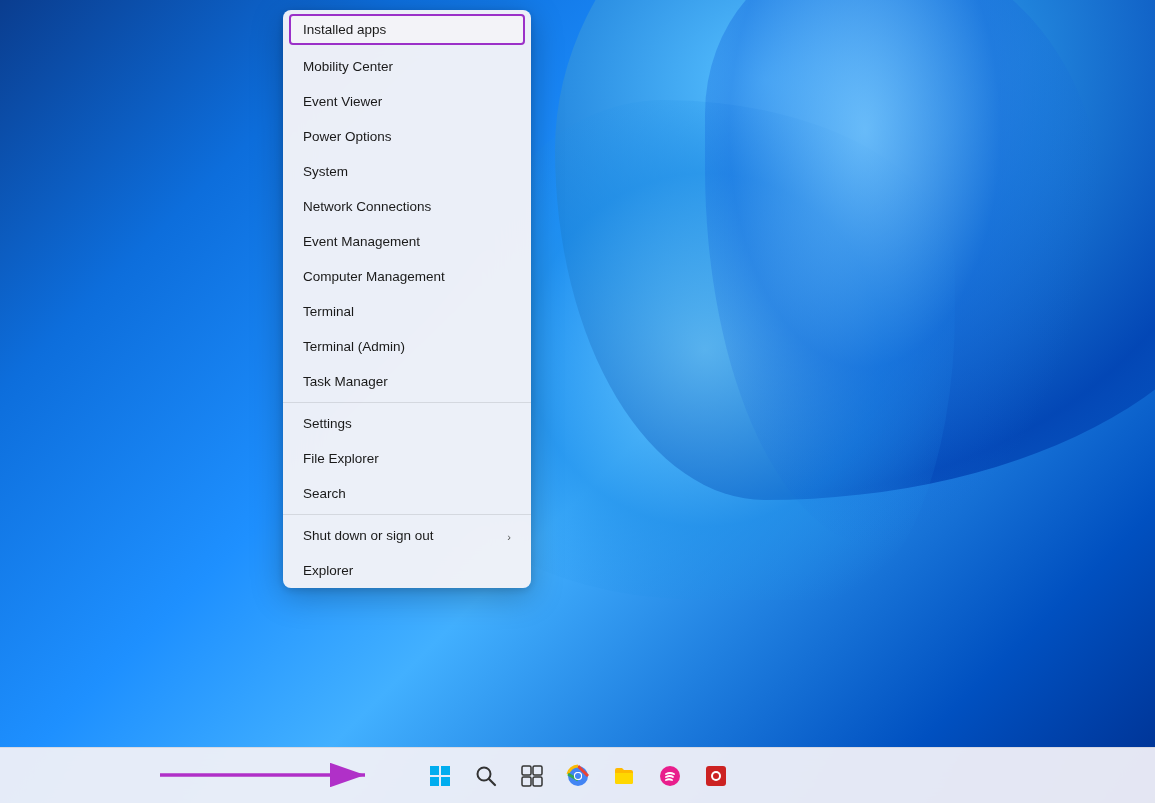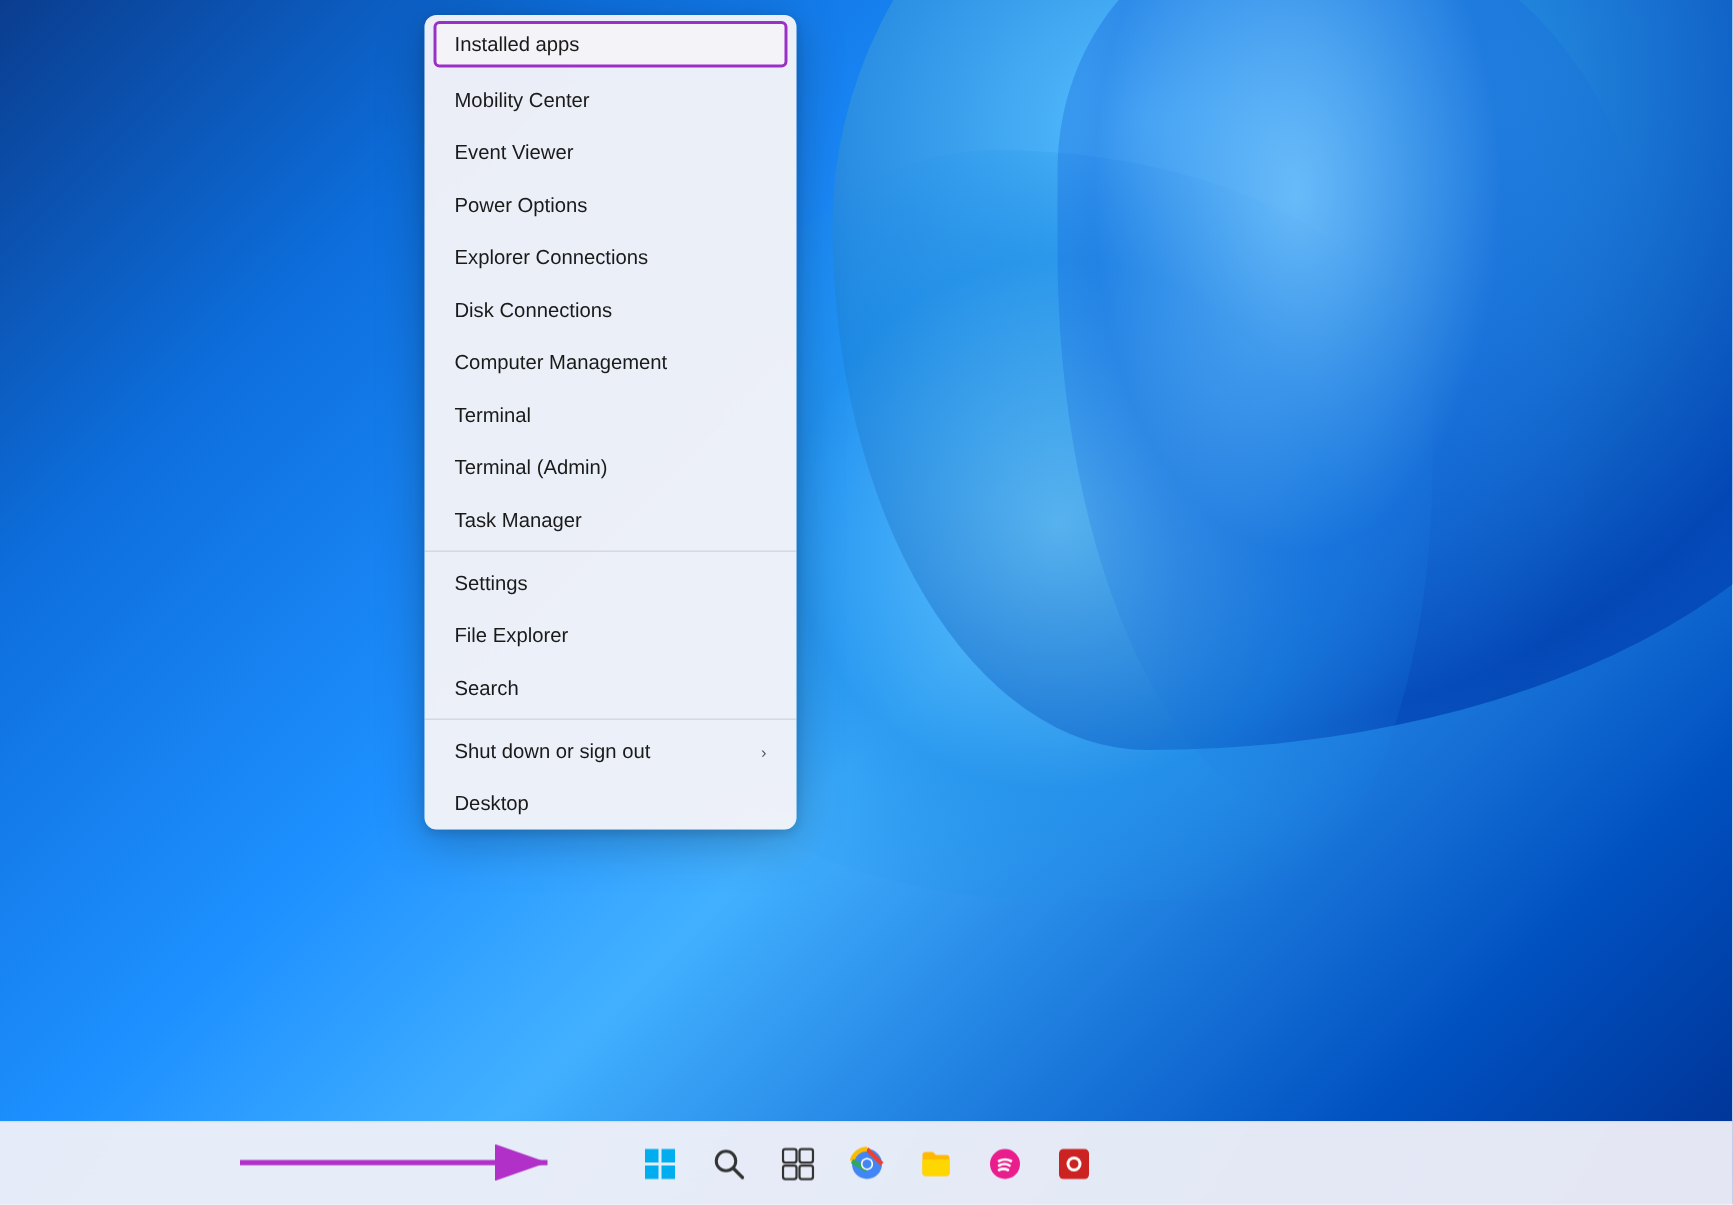--- a/index.html
+++ b/index.html
@@ -167,28 +167,31 @@
   </div>
 
   <div class="menu-item">
     <span>Event Viewer</span>
   </div>
 
   <div class="menu-item">
     <span>Power Options</span>
   </div>
 
-
-
-  <div class="menu-item">
-    <span>Explorer Connections</span>
-  </div>
-
-  <div class="menu-item">
-    <span>Disk Connections</span>
+  <div class="menu-item">
+    <span>System</span>
+  </div>
+
+
+  <div class="menu-item">
+    <span>Network Connections</span>
+  </div>
+
+  <div class="menu-item">
+    <span>Event Management</span>
   </div>
 
   <div class="menu-item">
     <span>Computer Management</span>
   </div>
 
   <div class="menu-item">
     <span>Terminal</span>
   </div>
 
@@ -216,21 +219,21 @@
 
 
   <div class="menu-divider"></div>
 
   <div class="menu-item">
     <span>Shut down or sign out</span>
     <span class="chevron-right">›</span>
   </div>
 
   <div class="menu-item">
-    <span>Desktop</span>
+    <span>Explorer</span>
   </div>
 </div>
 
 <div class="arrow-container">
   <svg class="arrow-svg" viewBox="0 0 220 28" xmlns="http://www.w3.org/2000/svg">
     <defs>
       <marker id="arrowhead" markerWidth="10" markerHeight="7" refX="10" refY="3.5" orient="auto">
         <polygon points="0 0, 10 3.5, 0 7" fill="#b030c8"></polygon>
       </marker>
     </defs>

